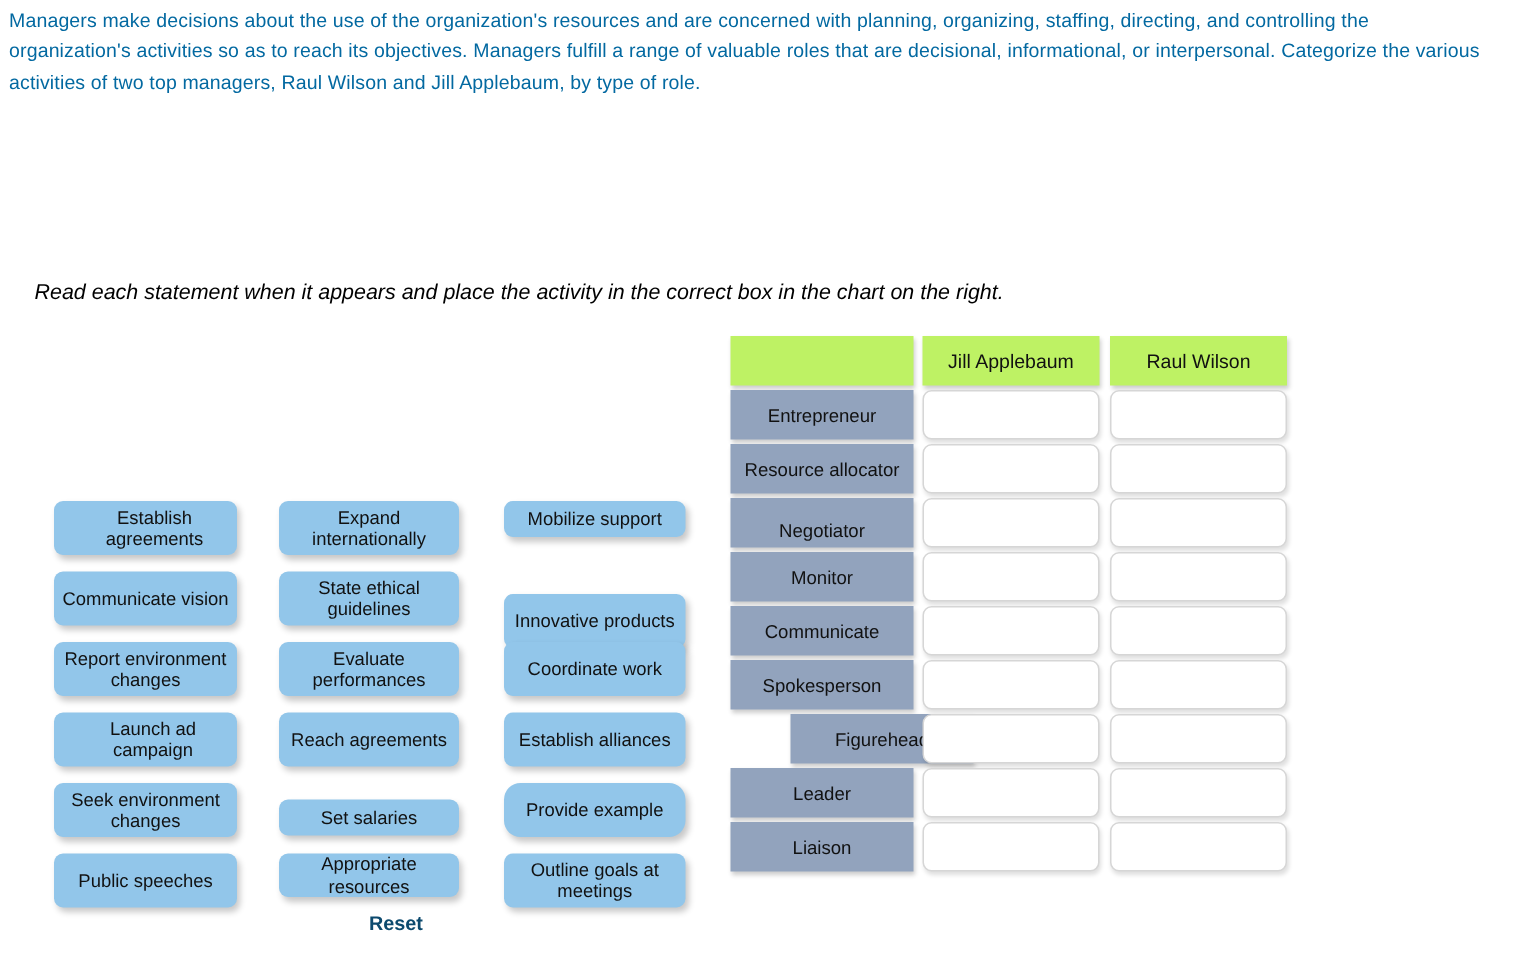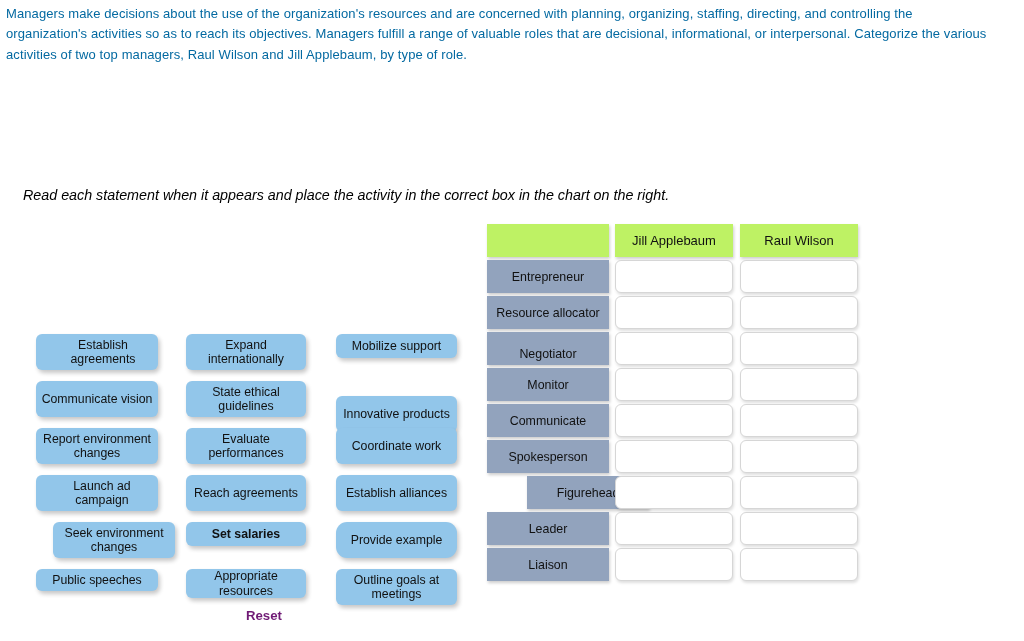--- a/index.html
+++ b/index.html
@@ -78,21 +78,21 @@
     width: 100%;
   }
 
   
   #reset-button {
     position: absolute;
     left: 246px;
     top: 608px;
     font-size: 13.2px;
     font-weight: bold;
-    color: #701a75;
+    color: #0c4a6e;
     background: transparent;
     border: none;
     padding: 0;
     cursor: pointer;
     font-family: "Liberation Sans", sans-serif;
   }
 
   
   #matrix {
     position: absolute;
@@ -147,29 +147,29 @@
 </div>
 
 <div id="instruction">Read each statement when it appears and place the activity in the correct box in the chart on the right.</div>
 
 <div id="tile-area">
   <div class="tile-col c0">
       <div class="tile" style="top: 4px; height: 36px; padding-left: 16px;">Establish agreements</div>
       <div class="tile" style="top: 51px; height: 36px;">Communicate vision</div>
       <div class="tile" style="top: 98px; height: 36px;">Report environment changes</div>
       <div class="tile" style="top: 145px; height: 36px; padding-left: 14px;">Launch ad campaign</div>
-      <div class="tile" style="top: 192px; height: 36px; margin-left: 17px;">Seek environment changes</div>
-      <div class="tile" style="top: 239px; height: 22px;">Public speeches</div>
+      <div class="tile" style="top: 192px; height: 36px;">Seek environment changes</div>
+      <div class="tile" style="top: 239px; height: 36px;">Public speeches</div>
     </div>
   <div class="tile-col c1">
       <div class="tile" style="top: 4px; height: 36px;">Expand internationally</div>
       <div class="tile" style="top: 51px; height: 36px;">State ethical guidelines</div>
       <div class="tile" style="top: 98px; height: 36px;">Evaluate performances</div>
       <div class="tile" style="top: 145px; height: 36px;">Reach agreements</div>
-      <div class="tile" style="top: 192px; height: 24px; font-weight: bold;">Set salaries</div>
+      <div class="tile" style="top: 203px; height: 24px;">Set salaries</div>
       <div class="tile" style="top: 239px; height: 29px;">Appropriate resources</div>
     </div>
   <div class="tile-col c2">
       <div class="tile" style="top: 4px; height: 24px;">Mobilize support</div>
       <div class="tile" style="top: 66px; height: 36px;">Innovative products</div>
       <div class="tile" style="top: 98px; height: 36px;">Coordinate work</div>
       <div class="tile" style="top: 145px; height: 36px;">Establish alliances</div>
       <div class="tile" style="top: 192px; height: 36px; border-radius: 11px;">Provide example</div>
       <div class="tile" style="top: 239px; height: 36px;">Outline goals at meetings</div>
     </div>

